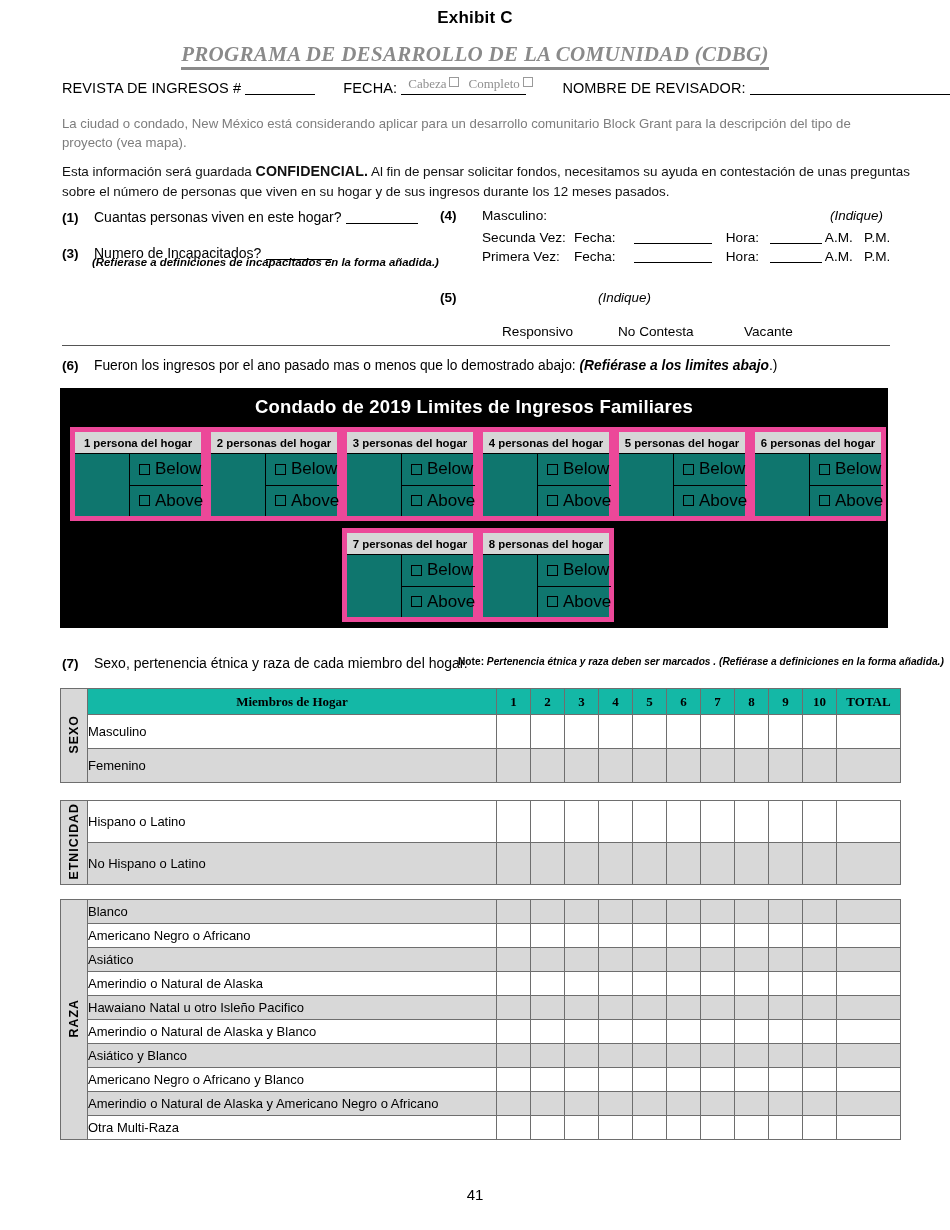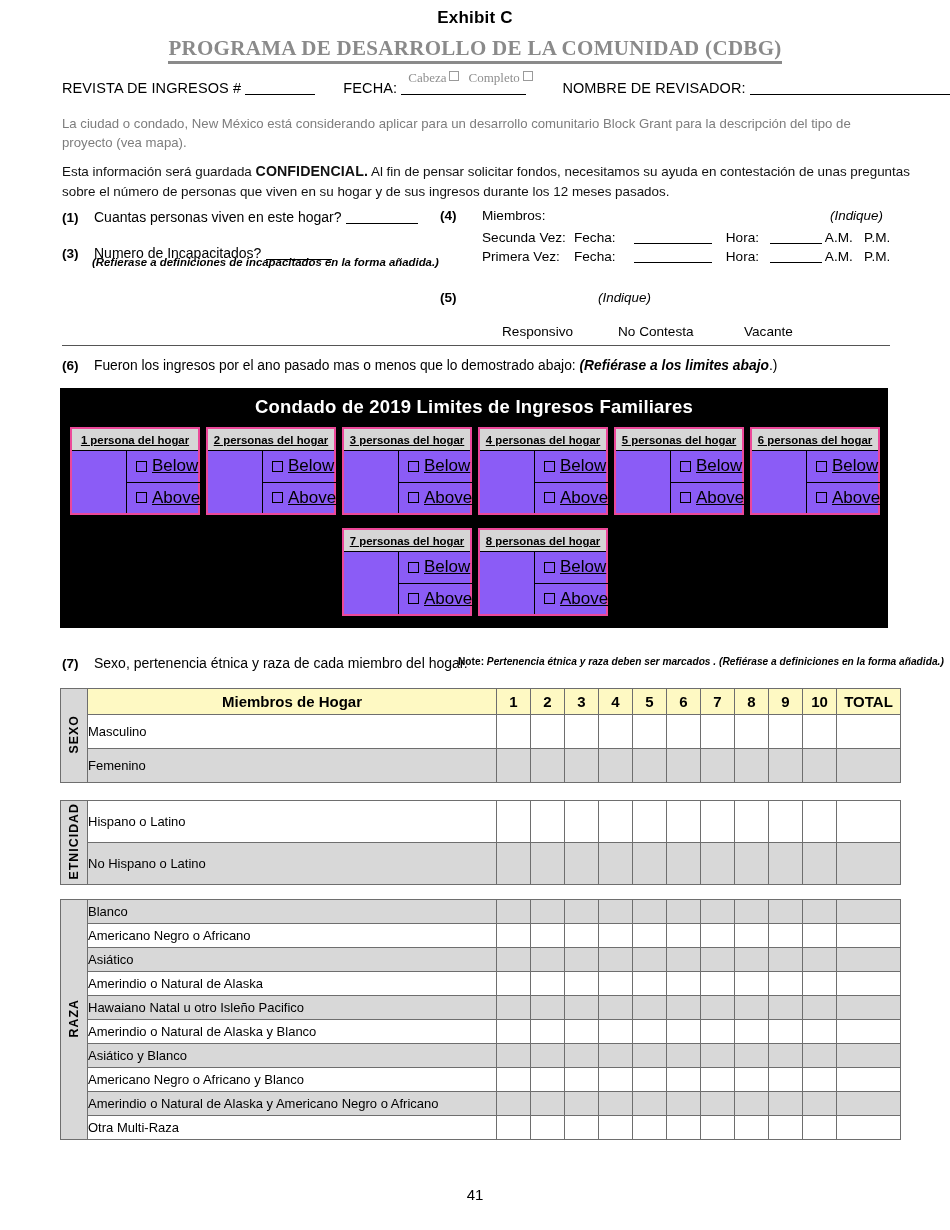--- a/index.html
+++ b/index.html
@@ -21,21 +21,22 @@
     letter-spacing:.2px;
     padding-top:8px;
   }
   .program-title{
     text-align:center;
     font-family:"Liberation Serif", serif;
     font-weight:bold;
     font-size:21px;
     color:#8a8a8a;
     letter-spacing:.3px;
-    margin-top:8px;
+    margin-top:14px;
+    font-style:italic;
   }
   .program-title span{
     border-bottom:3px solid #8a8a8a;
     padding-bottom:1px;
   }
   .status-line{
     text-align:center;
     font-family:"Liberation Serif", serif;
     font-size:13px;
     color:#8f8f8f;
@@ -118,23 +119,22 @@
     position:absolute;left:60px;top:388px;width:828px;height:240px;
     background:#000;
   }
   .box-title{
     color:#fff;font-weight:bold;font-size:18.5px;text-align:center;
     padding-top:8px;letter-spacing:.2px;
   }
   .hh{
     position:absolute;
     width:126px;
-    background:#8b5cf6;
-    border:2px solid #ec4899;
-    text-decoration:underline;
+    background:#0f766e;
+    border:5px solid #ec4899;
   }
   .hh .hh-head{
     background:#d6d6d6;
     border-bottom:1px solid #000;
     text-align:center;
     font-size:11.4px;
     font-weight:bold;
     padding:5px 0 4px 0;
     white-space:nowrap;
   }
@@ -182,25 +182,26 @@
     letter-spacing:1px;
     white-space:nowrap;
   }
   .nmcell{
     width:408px;
     padding-left:9px;
     font-size:13px;
     height:33px;
   }
   .hdrcell{
-    background:#fef9c3;
+    background:#14b8a6;
     text-align:center;
     font-weight:bold;
     height:25px;
-    font-size:15px;
+    font-size:13px;
+    font-family:Liberation Serif, serif;
   }
   .numcell{width:33px;}
   .totcell{width:63px;text-align:center;}
   .shade{background:#d8d8d8;}
   .white{background:#fff;}
 
   .pageno{
     position:absolute;left:0;right:0;top:1186px;
     text-align:center;font-size:15px;
   }
@@ -243,21 +244,21 @@
     <div class="qrow" style="margin-bottom:4px">
       <span class="qnum">(3)</span><span class="qtxt">Numero de Incapacitados?</span>
       <span class="ul" style="width:66px"></span>
     </div>
     <div class="subnote">(Refierase a definiciones de incapacitados en la forma añadida.)</div>
   </div>
 
   <div class="rwrap">
     <div style="position:relative;height:20px">
       <span class="qnum">(4)</span>
-      <span style="margin-left:42px">Miembros:</span>
+      <span style="margin-left:42px">Masculino:</span>
       <span class="indique" style="position:absolute;left:390px;top:0">(Indique)</span>
     </div>
     <div class="contact-grid">
       <div class="crow">
         <span class="cl">Secunda Vez:</span><span class="cf">Fecha:</span><span class="ul" style="width:78px"></span>
         <span class="chr" style="margin-left:10px">Hora:</span><span class="ul" style="width:52px"></span>
         <span>A.M.</span>&nbsp;&nbsp;&nbsp;<span>P.M.</span>
       </div>
       <div class="crow">
         <span class="cl">Primera Vez:</span><span class="cf">Fecha:</span><span class="ul" style="width:78px"></span>

